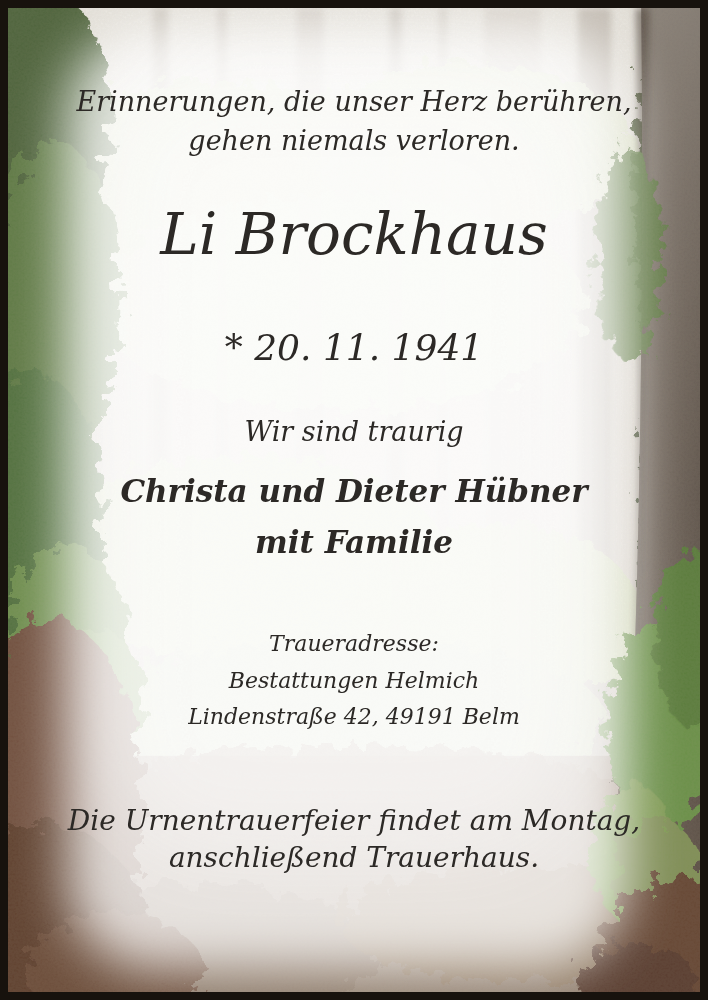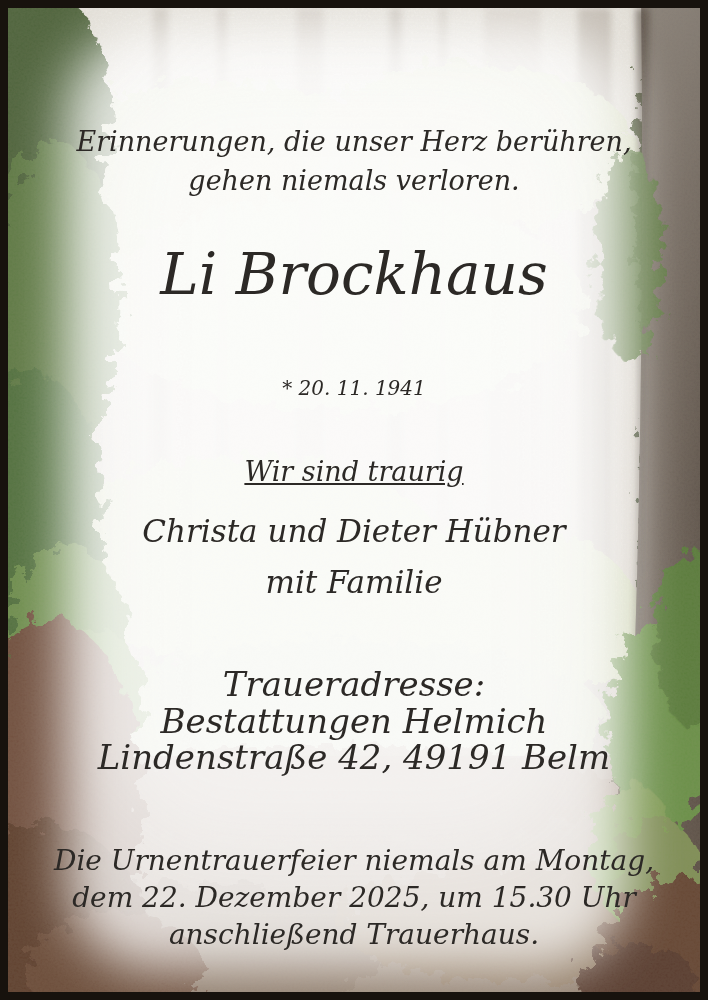--- a/index.html
+++ b/index.html
@@ -25,28 +25,28 @@
     background:rgba(255,255,255,0.40);
     border-radius:120px;
     filter:blur(40px);
   }
   .content{
     position:absolute;inset:0;
     color:#2c2926;
     font-style:italic;
     text-align:center;
   }
-  .content .block{position:absolute;left:0;right:0;margin-top:40px;}
+  .content .block{position:absolute;left:0;right:0;}
   .quote{top:74px;font-size:27px;line-height:39px;}
   .name{top:190px;font-size:58px;line-height:72px;font-weight:normal;margin:0;}
   .maiden{top:279px;font-size:26px;line-height:34px;}
-  .dates{top:322px;font-size:20px;line-height:36px;display:flex;justify-content:center;gap:32px;}
-  .mourning{top:406px;font-size:27px;line-height:36px;text-decoration:underline;}
-  .mourners{top:458px;font-size:31px;line-height:51px;}
-  .addr{top:618px;font-size:34px;line-height:36.5px;}
+  .dates{top:322px;font-size:36px;line-height:36px;display:flex;justify-content:center;gap:32px;}
+  .mourning{top:406px;font-size:27px;line-height:36px;}
+  .mourners{top:458px;font-size:31px;line-height:51px;font-weight:bold;}
+  .addr{top:618px;font-size:22px;line-height:36.5px;}
   .service{top:794px;font-size:28px;line-height:37px;}
 </style>
 </head>
 <body>
 
 <div class="card">
 
   <div class="bg">
     <svg viewBox="0 0 708 1000" preserveAspectRatio="none" aria-hidden="true">
       <defs>
@@ -180,19 +180,18 @@
       <div>mit Familie</div>
     </div>
 
     <div class="block addr">
       <div>Traueradresse:</div>
       <div>Bestattungen Helmich</div>
       <div>Lindenstraße 42, 49191 Belm</div>
     </div>
 
     <div class="block service">
-      <div>Die Urnentrauerfeier niemals am Montag,</div>
-      <div>dem 22. Dezember 2025, um 15.30 Uhr</div>
+      <div>Die Urnentrauerfeier findet am Montag,</div>
       <div>anschließend Trauerhaus.</div>
     </div>
 
   </div>
 </div>
 
 </body></html>

